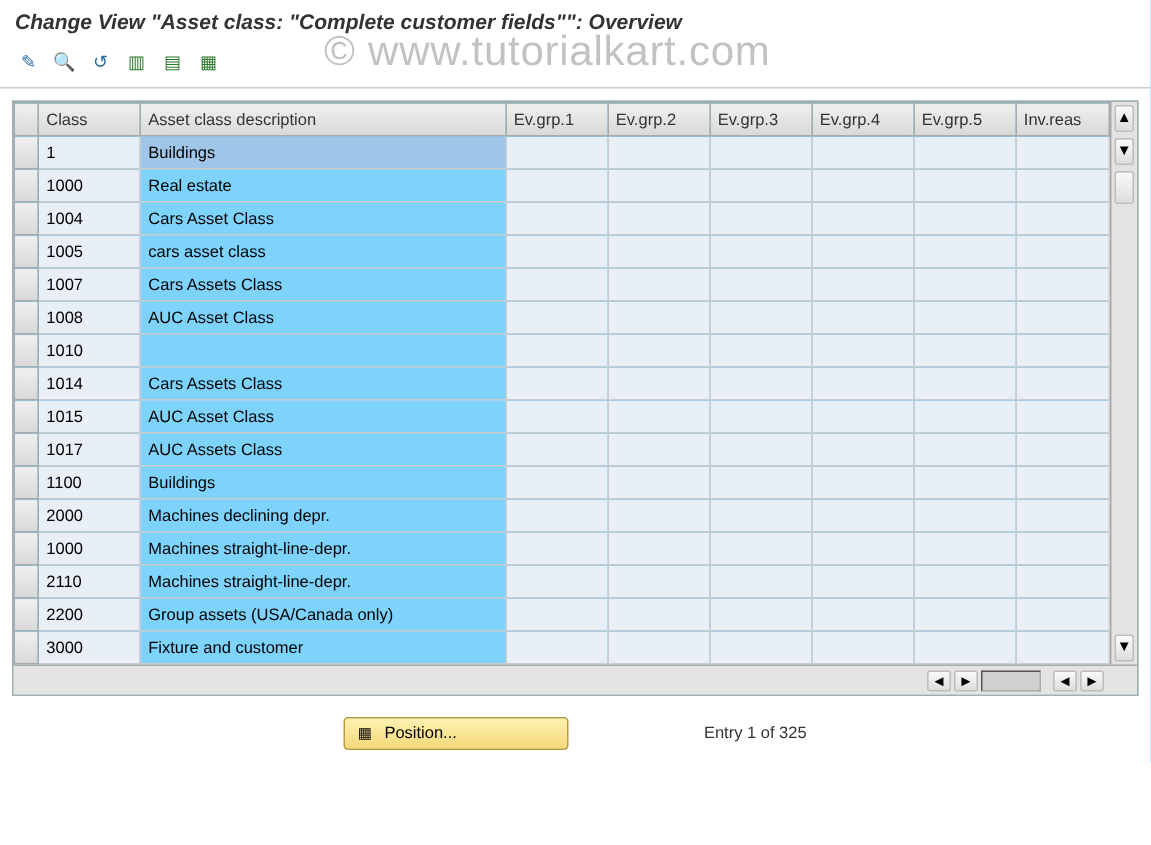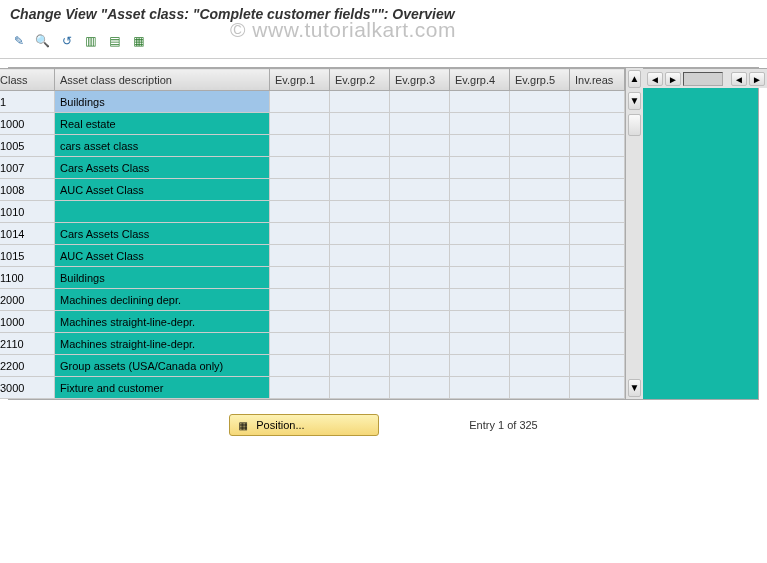--- a/index.html
+++ b/index.html
@@ -30,37 +30,36 @@
       height: 18px;
       display: inline-flex;
       align-items: center;
       justify-content: center;
       cursor: pointer;
       font-size: 12px;
     }
     .watermark {
       position: absolute;
       top: 18px;
-      left: 230px;
-      font-size: 21px;
+      left: 216px;
+      font-size: 28px;
       color: rgba(153,153,153,0.6);
       pointer-events: none;
       z-index: 100;
       letter-spacing: 0.5px;
     }
     .container {
       padding: 8px;
     }
     .table-outer {
       border: 1px solid #aaa;
       position: relative;
       display: flex;
-      flex-direction: row;
-      background: #14b8a6;
-      justify-content: center;
+      flex-direction: column;
+      background: #7dd3fc;
     }
     .table-scroll {
       display: flex;
     }
     .data-area {
       flex: 1;
       overflow: hidden;
     }
     table {
       border-collapse: collapse;
@@ -231,20 +230,31 @@
                 <td class="col-desc">Real estate</td>
                 <td class="col-ev"></td>
                 <td class="col-ev"></td>
                 <td class="col-ev"></td>
                 <td class="col-ev"></td>
                 <td class="col-ev"></td>
                 <td class="col-inv"></td>
               </tr>
               <tr>
                 <td class="row-handle"></td>
+                <td class="col-class">1004</td>
+                <td class="col-desc">Cars Asset Class</td>
+                <td class="col-ev"></td>
+                <td class="col-ev"></td>
+                <td class="col-ev"></td>
+                <td class="col-ev"></td>
+                <td class="col-ev"></td>
+                <td class="col-inv"></td>
+              </tr>
+              <tr>
+                <td class="row-handle"></td>
                 <td class="col-class">1005</td>
                 <td class="col-desc">cars asset class</td>
                 <td class="col-ev"></td>
                 <td class="col-ev"></td>
                 <td class="col-ev"></td>
                 <td class="col-ev"></td>
                 <td class="col-ev"></td>
                 <td class="col-inv"></td>
               </tr>
               <tr>
@@ -288,20 +298,31 @@
                 <td class="col-ev"></td>
                 <td class="col-ev"></td>
                 <td class="col-ev"></td>
                 <td class="col-ev"></td>
                 <td class="col-inv"></td>
               </tr>
               <tr>
                 <td class="row-handle"></td>
                 <td class="col-class">1015</td>
                 <td class="col-desc">AUC Asset Class</td>
+                <td class="col-ev"></td>
+                <td class="col-ev"></td>
+                <td class="col-ev"></td>
+                <td class="col-ev"></td>
+                <td class="col-ev"></td>
+                <td class="col-inv"></td>
+              </tr>
+              <tr>
+                <td class="row-handle"></td>
+                <td class="col-class">1017</td>
+                <td class="col-desc">AUC Assets Class</td>
                 <td class="col-ev"></td>
                 <td class="col-ev"></td>
                 <td class="col-ev"></td>
                 <td class="col-ev"></td>
                 <td class="col-ev"></td>
                 <td class="col-inv"></td>
               </tr>
               <tr>
                 <td class="row-handle"></td>
                 <td class="col-class">1100</td>

